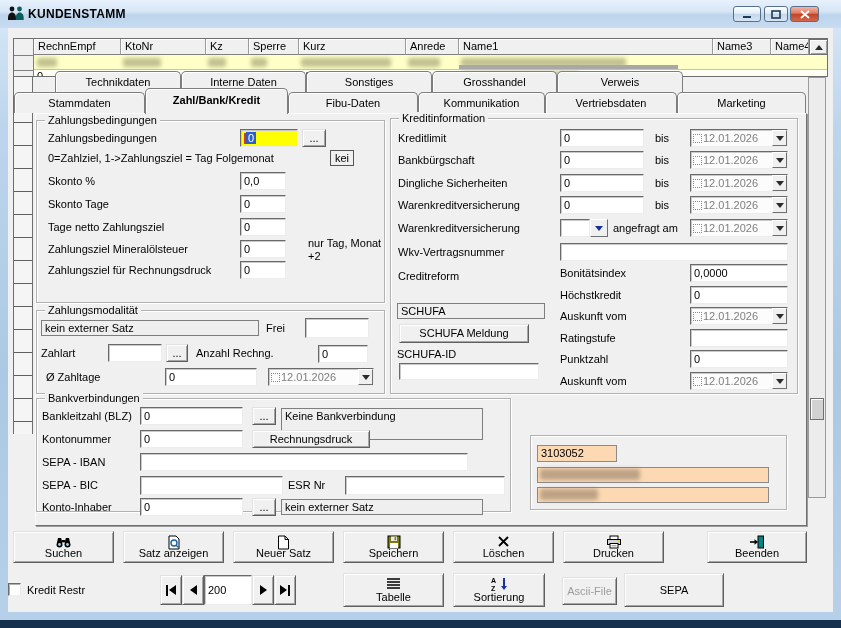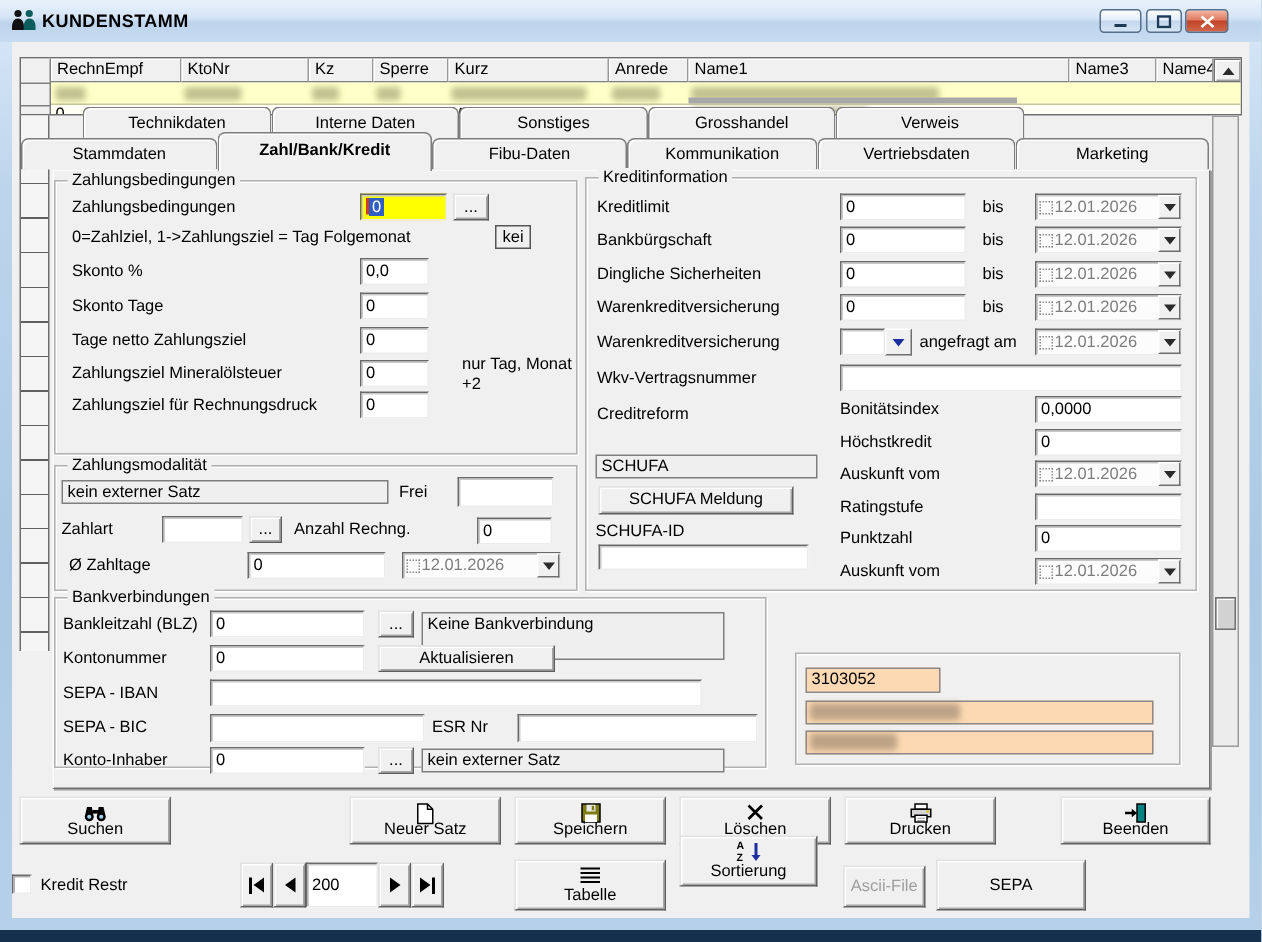--- a/index.html
+++ b/index.html
@@ -226,21 +226,21 @@
 
   <div class="grp" style="left:36px;top:398px;width:475px;height:114px">
     <span class="leg">Bankverbindungen</span>
   </div>
   <div class="lbl" style="left:42px;top:410px">Bankleitzahl (BLZ)</div>
   <div class="inp" style="left:140px;top:407px;width:103px;height:18px">0</div>
   <div class="btn small" style="left:252px;top:407px;width:24px;height:18px">...</div>
   <div class="ro" style="left:281px;top:408px;width:202px;height:32px">Keine Bankverbindung</div>
   <div class="lbl" style="left:42px;top:433px">Kontonummer</div>
   <div class="inp" style="left:140px;top:430px;width:103px;height:18px">0</div>
-  <div class="btn small" style="left:252px;top:430px;width:118px;height:18px">Aktualisieren</div>
+  <div class="btn small" style="left:252px;top:430px;width:118px;height:18px">Rechnungsdruck</div>
   <div class="lbl" style="left:42px;top:456px">SEPA - IBAN</div>
   <div class="inp" style="left:140px;top:453px;width:328px;height:18px"></div>
   <div class="lbl" style="left:42px;top:479px">SEPA - BIC</div>
   <div class="inp" style="left:140px;top:476px;width:143px;height:19px"></div>
   <div class="lbl" style="left:288px;top:479px">ESR Nr</div>
   <div class="inp" style="left:345px;top:476px;width:160px;height:19px"></div>
   <div class="lbl" style="left:42px;top:501px">Konto-Inhaber</div>
   <div class="inp" style="left:140px;top:498px;width:103px;height:18px">0</div>
   <div class="btn small" style="left:252px;top:498px;width:24px;height:18px">...</div>
   <div class="ro" style="left:281px;top:499px;width:202px;height:16px">kein externer Satz</div>
@@ -331,38 +331,48 @@
   <div class="lbl" style="left:560px;top:375px">Auskunft vom</div>
   <div class="dc" style="left:690px;top:372px;width:98px;height:18px">
       <span class="dot"></span>
       <span class="dtxt">12.01.2026</span>
       <span class="darr">
         <span class="t-down"></span>
       </span>
     </div>
 
   <div class="grp" style="left:530px;top:435px;width:257px;height:75px"></div>
-  <div class="peach" style="left:537px;top:445px;width:90px;height:17px">3103052</div>
+  <div class="peach" style="left:537px;top:445px;width:80px;height:17px">3103052</div>
   <div class="peach" style="left:537px;top:467px;width:232px;height:16px"></div>
   <div class="blur2" style="left:540px;top:469px;width:100px;height:11px"></div>
   <div class="peach" style="left:537px;top:487px;width:232px;height:16px"></div>
   <div class="blur2" style="left:540px;top:489px;width:58px;height:11px"></div>
 
   <div class="btn bigbtn" style="left:13px;top:531px;width:101px;height:32px">
     <span class="ticon">
         <svg width="17" height="14" viewBox="0 0 17 14">
           <path d="M1.5 9.5a3 3 0 1 0 6 0L6.2 3H3L1.5 9.5z" fill="#000"></path>
           <path d="M9.5 9.5a3 3 0 1 0 6 0L14 3h-3.2L9.5 9.5z" fill="#000"></path>
           <rect x="6.6" y="5" width="3.8" height="2.4" fill="#000"></rect>
           <circle cx="4.5" cy="9.5" r="1.4" fill="#9fd4ef"></circle>
           <circle cx="12.5" cy="9.5" r="1.4" fill="#9fd4ef"></circle>
         </svg>
       </span>
     <span class="blab">Suchen</span>
   </div>
+  <div class="btn bigbtn" style="left:123px;top:531px;width:101px;height:32px">
+    <span class="ticon">
+        <svg width="14" height="15" viewBox="0 0 14 15">
+          <path d="M2 1h7l3 3v10H2z" fill="#fff" stroke="#000"></path>
+          <circle cx="7" cy="8" r="3" fill="none" stroke="#1560a8" stroke-width="1.4"></circle>
+          <path d="M9.2 10.2l2.3 2.3" stroke="#1560a8" stroke-width="1.4"></path>
+        </svg>
+      </span>
+    <span class="blab">Satz anzeigen</span>
+  </div>
   <div class="btn bigbtn" style="left:233px;top:531px;width:101px;height:32px">
     <span class="ticon">
         <svg width="13" height="15" viewBox="0 0 13 15">
           <path d="M1.5 1h6.5l3.5 3.5V14h-10z" fill="#fff" stroke="#000"></path>
           <path d="M8 1v3.5h3.5" fill="none" stroke="#000"></path>
         </svg>
       </span>
     <span class="blab">Neuer Satz</span>
   </div>
   <div class="btn bigbtn" style="left:343px;top:531px;width:101px;height:32px">
@@ -427,21 +437,21 @@
     </div>
 
   <div class="btn bigbtn" style="left:343px;top:573px;width:101px;height:34px">
     <span class="ticon">
         <svg width="15" height="12" viewBox="0 0 15 12">
           <path d="M1 2h13M1 5h13M1 8h13M1 11h13" stroke="#000" stroke-width="1.4"></path>
         </svg>
       </span>
     <span class="blab">Tabelle</span>
   </div>
-  <div class="btn bigbtn" style="left:453px;top:557px;width:92px;height:34px">
+  <div class="btn bigbtn" style="left:453px;top:573px;width:92px;height:34px">
     <span class="ticon">
         <span class="sorticon">
           <b style="top:0">A</b>
           <b style="top:8px">Z</b>
           <span class="arr"></span>
           <span class="arrh"></span>
         </span>
       </span>
     <span class="blab">Sortierung</span>
   </div>

